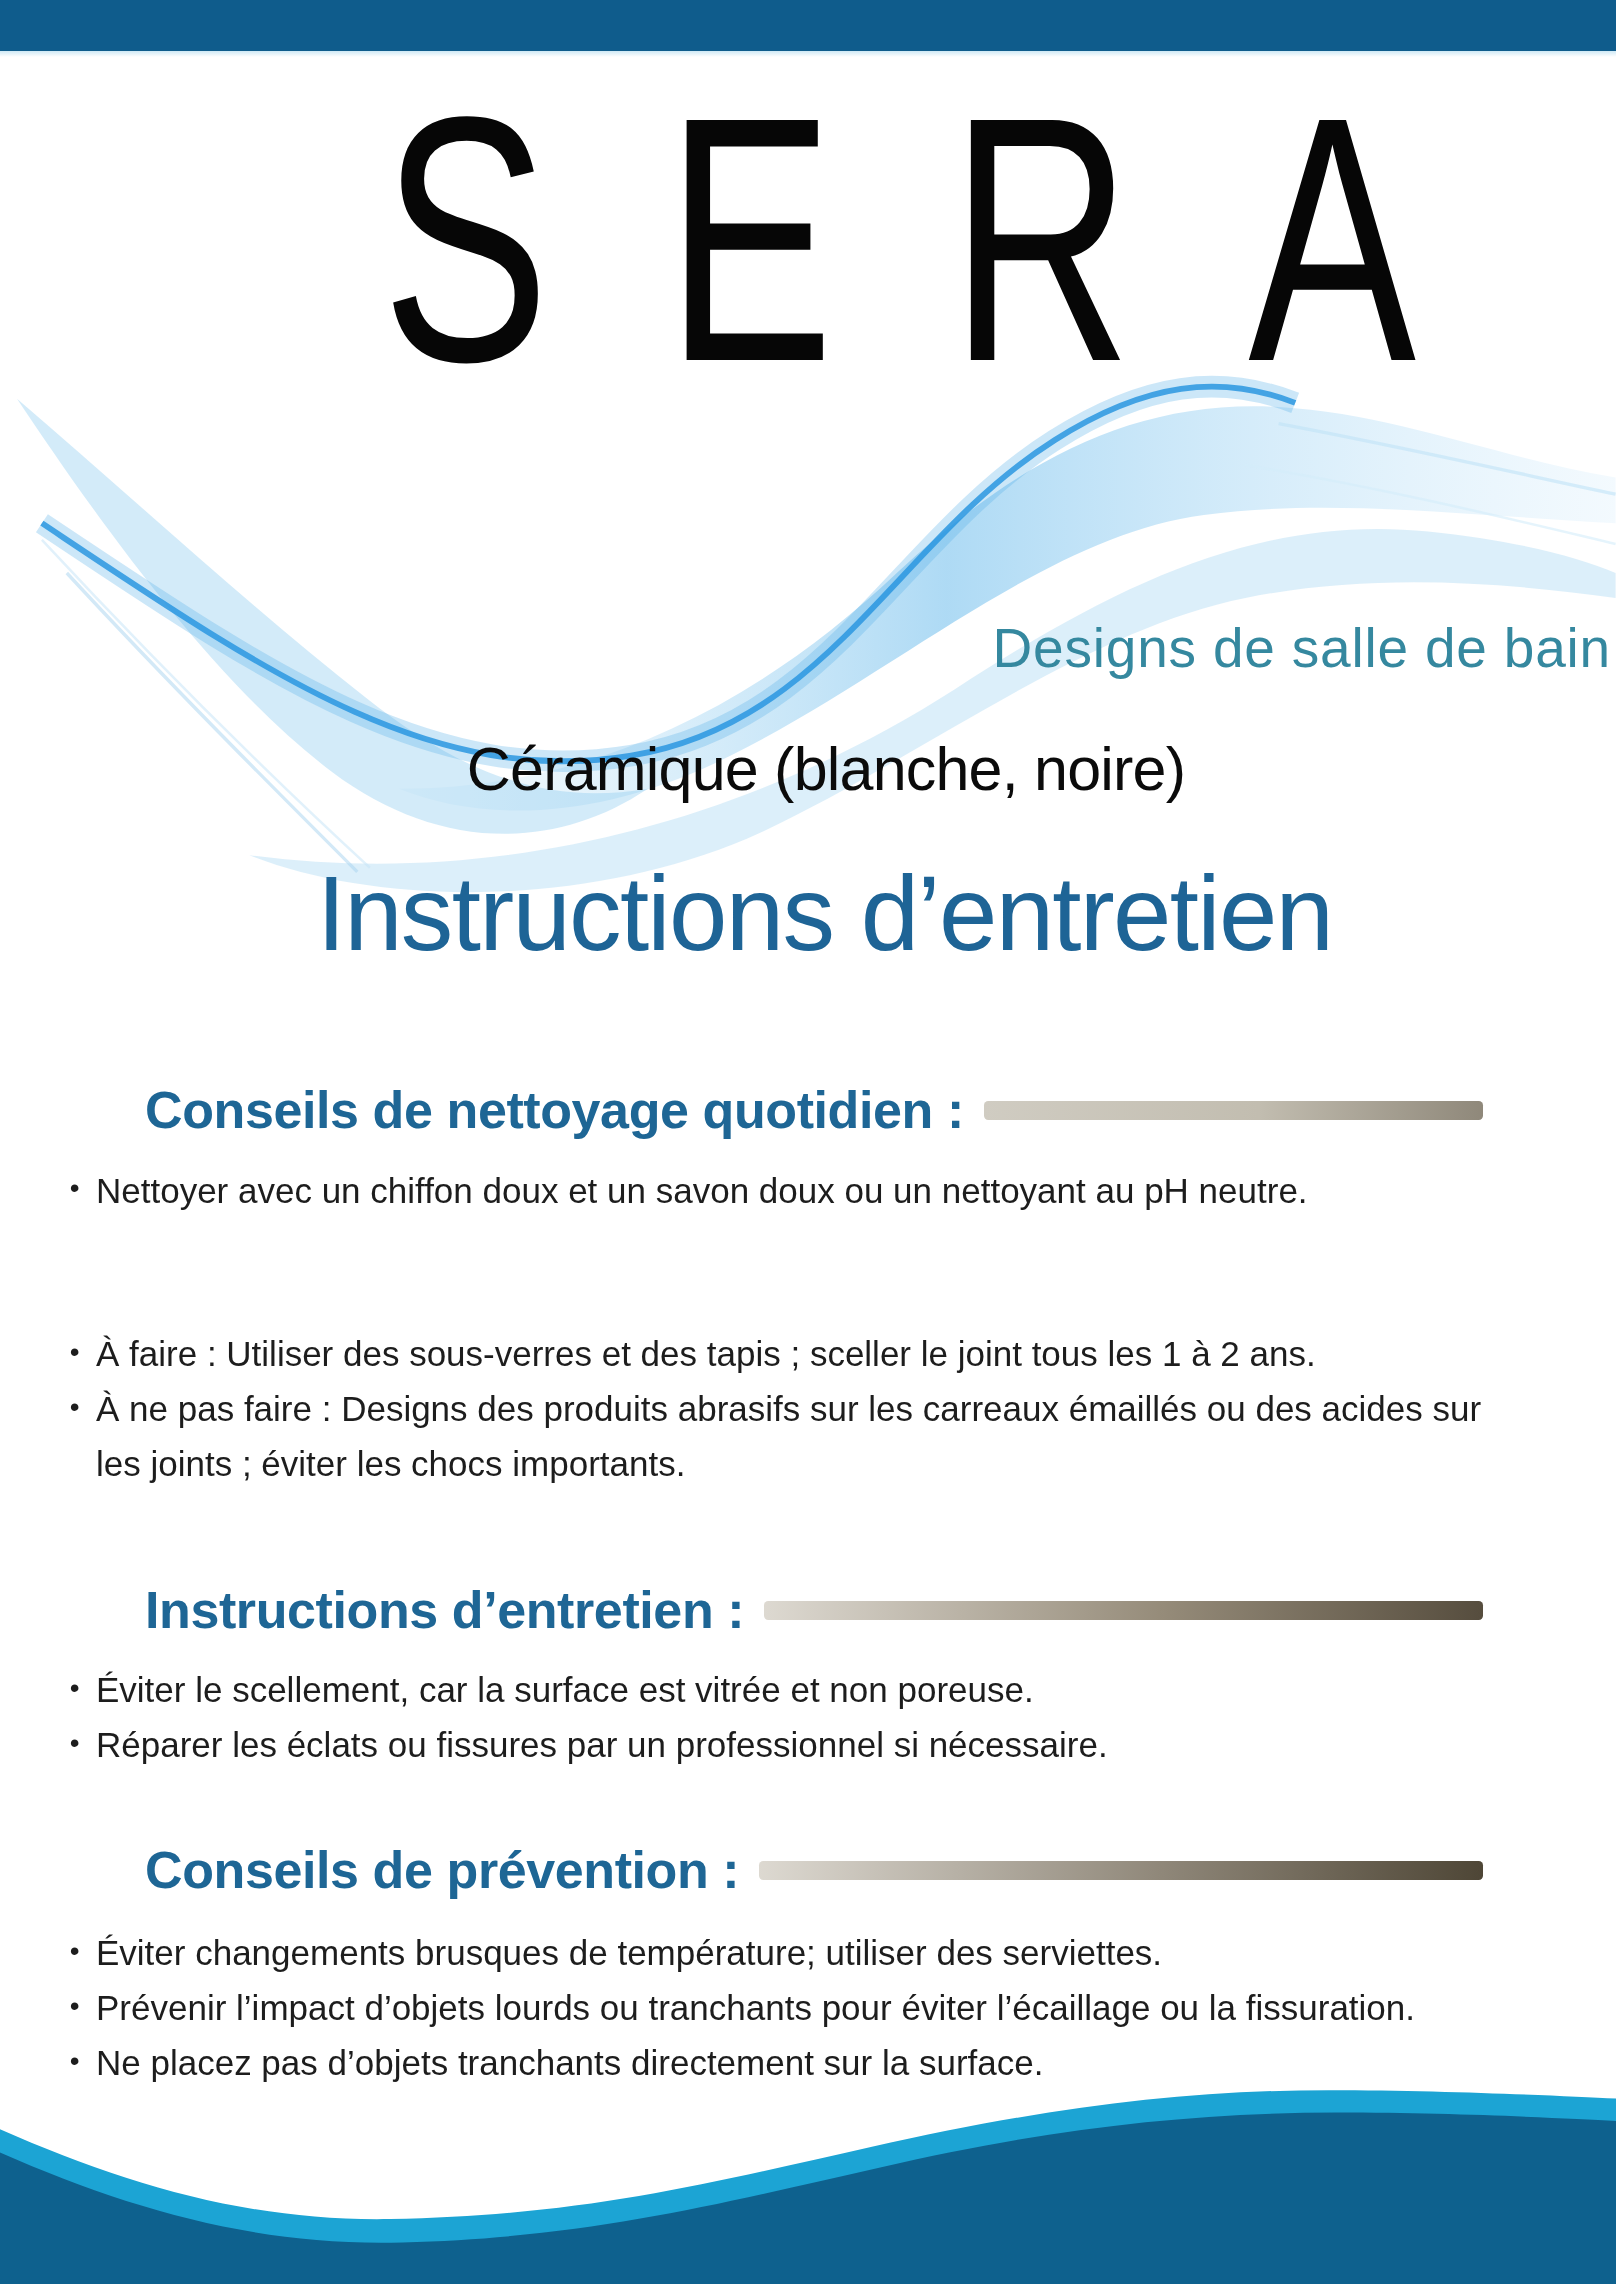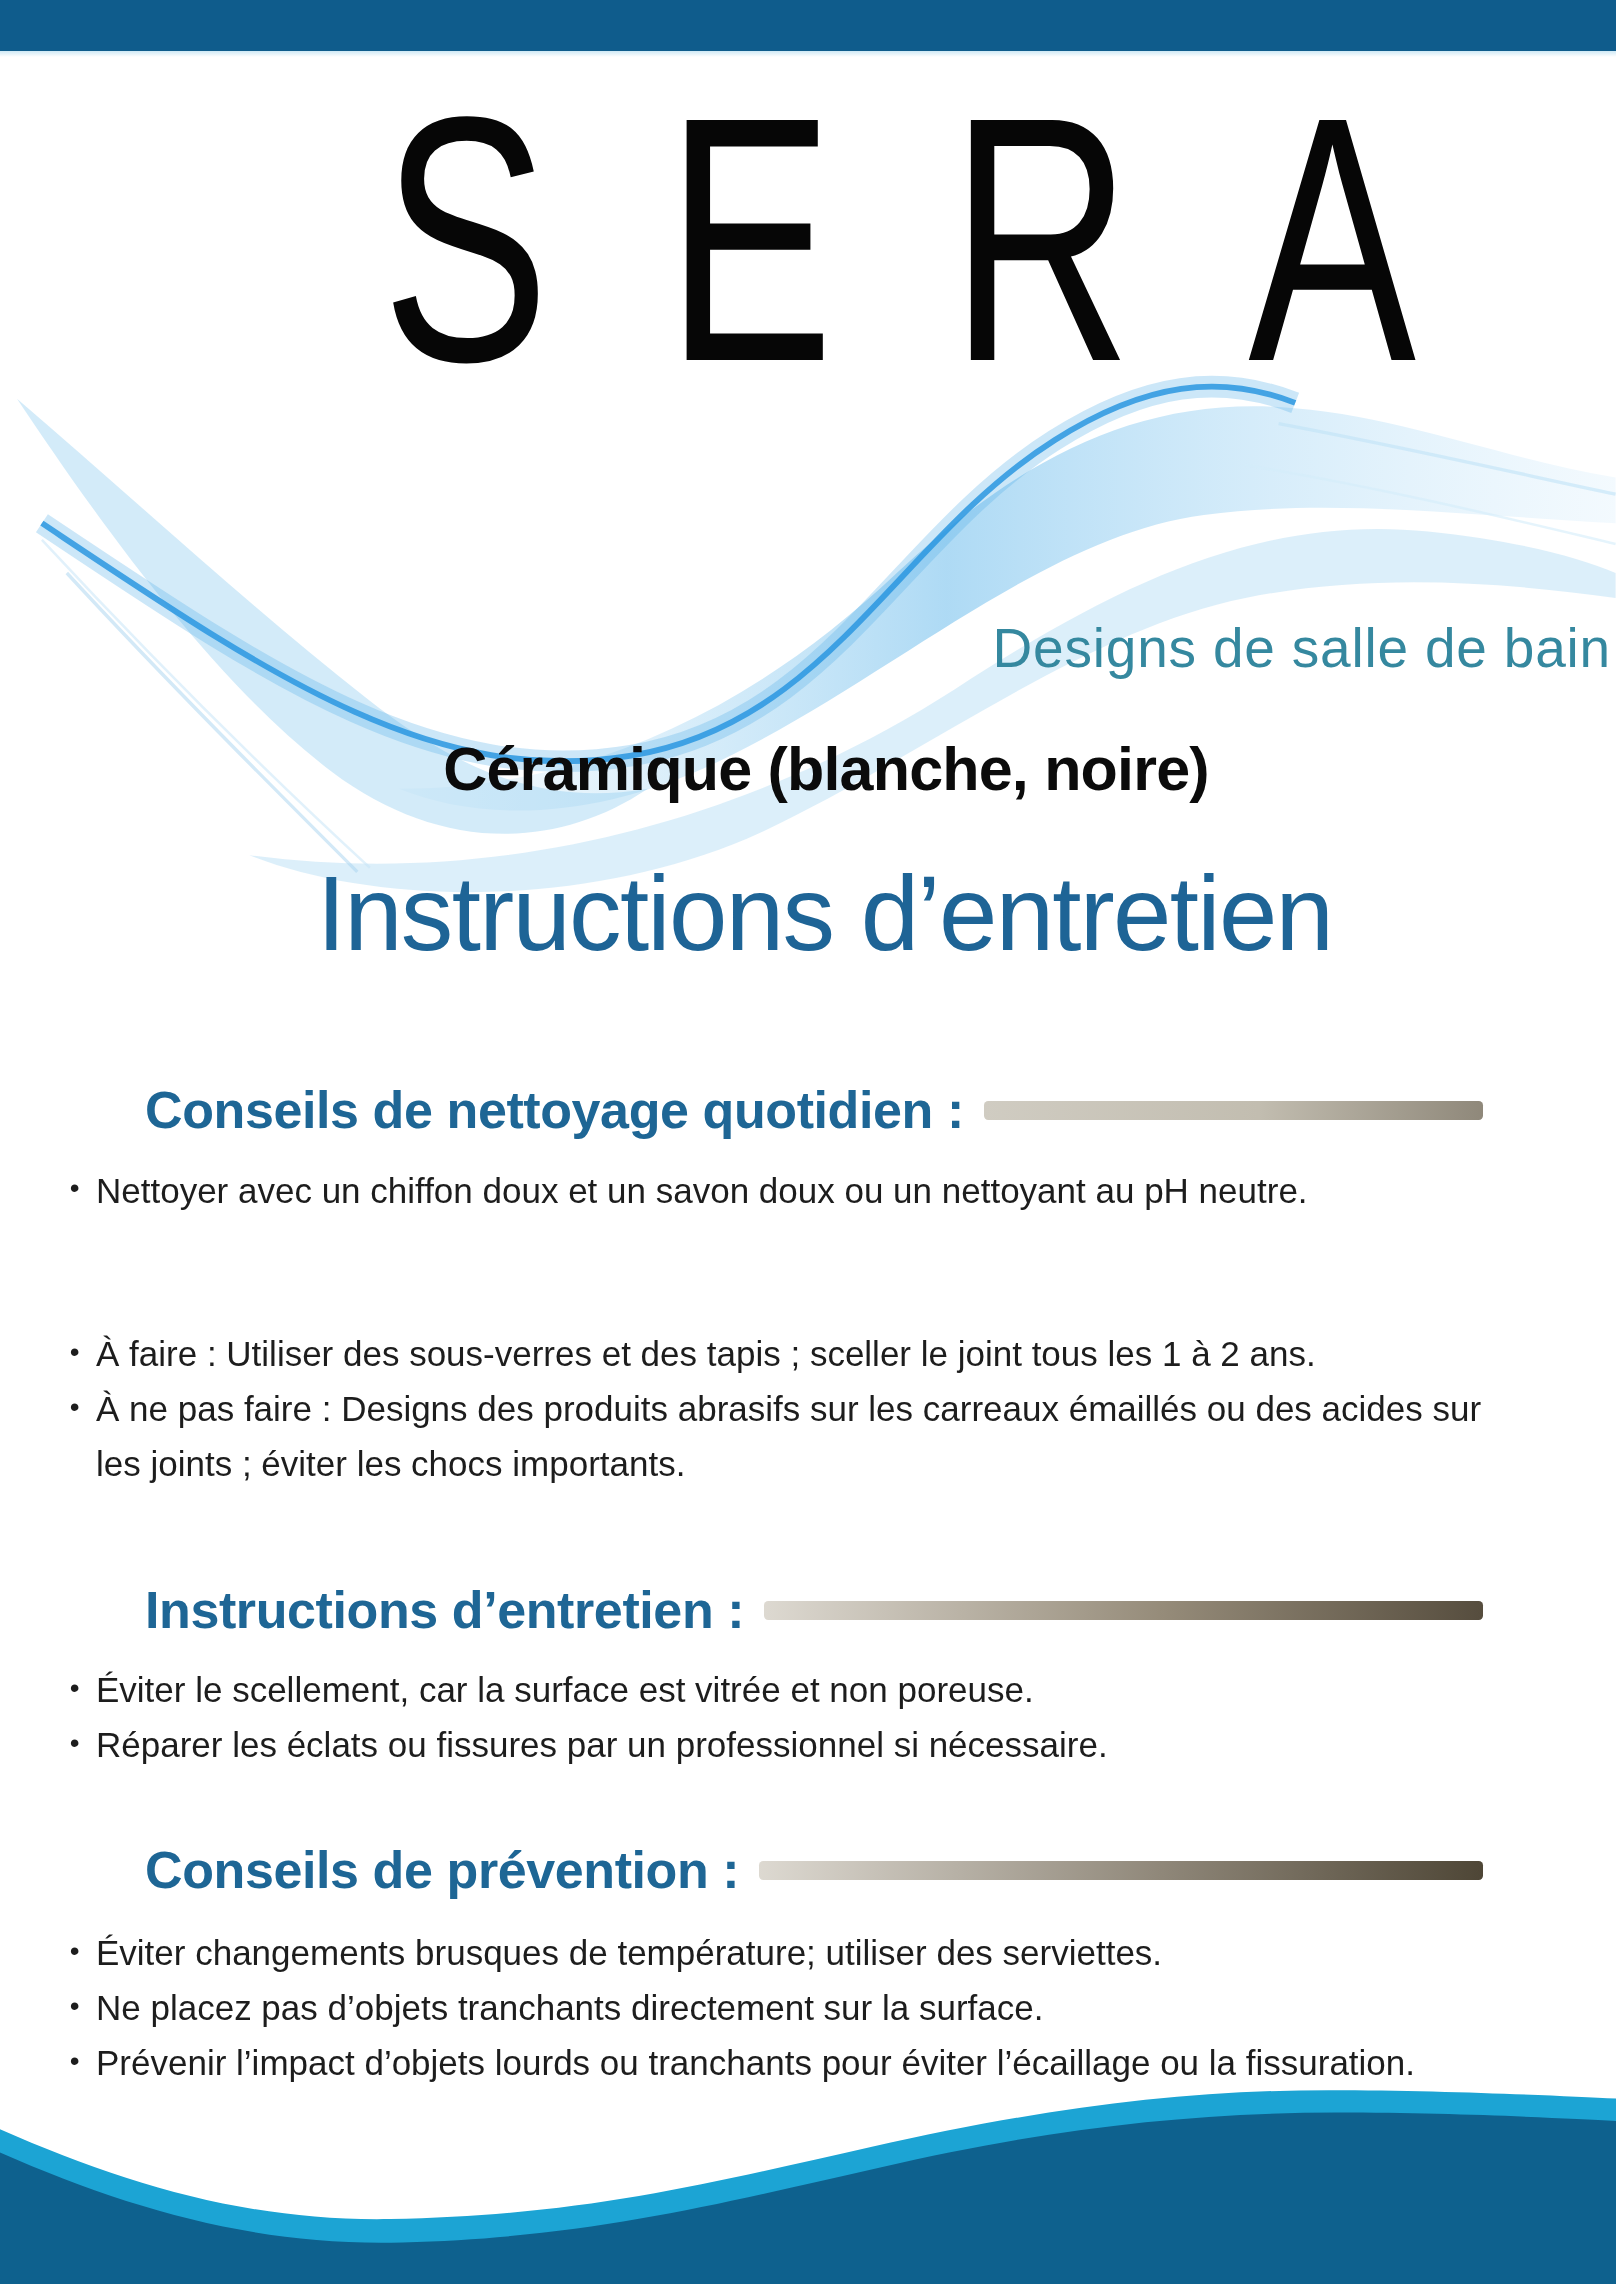--- a/index.html
+++ b/index.html
@@ -28,21 +28,21 @@
 
   
   .tagline{
     position:absolute;top:616px;left:0;width:1611px;text-align:right;
     font-size:55px;color:#35889f;letter-spacing:0.8px;font-weight:400;
   }
 
   
   .subtitle{
     position:absolute;top:734px;left:0;width:1616px;text-align:center;
-    font-size:61px;font-weight:700;color:#0b0b0b;letter-spacing:-0.8px;
+    font-size:61px;font-weight:400;color:#0b0b0b;letter-spacing:-0.8px;
     padding-left:36px;box-sizing:border-box;
   }
   .main-title{
     position:absolute;top:854px;left:0;width:1616px;text-align:center;
     font-size:105px;font-weight:400;color:#1e6496;letter-spacing:-1.7px;
     padding-left:33px;box-sizing:border-box;
   }
 
   
   .section{position:absolute;left:0;right:0;margin-top:35px;}
@@ -149,22 +149,22 @@
     </ul>
   </div>
 
   <div class="section" id="s4">
     <div class="sec-head">
       <span class="sec-title">Conseils de prévention :</span>
       <span class="sec-bar" style="background: linear-gradient(90deg, rgb(221, 217, 209), rgb(144, 136, 122) 55%, rgb(78, 70, 54));"></span>
     </div>
     <ul class="bullets">
       <li>Éviter changements brusques de température; utiliser des serviettes.</li>
+      <li>Prévenir l’impact d’objets lourds ou tranchants pour éviter l’écaillage ou la fissuration.</li>
       <li>Ne placez pas d’objets tranchants directement sur la surface.</li>
-      <li>Prévenir l’impact d’objets lourds ou tranchants pour éviter l’écaillage ou la fissuration.</li>
     </ul>
   </div>
 
   <svg class="footer-wave" viewBox="0 0 1946 250" preserveAspectRatio="none">
     <path d="M 0,64 C 150,130 300,175 470,172 C 700,168 850,130 1050,85
              C 1250,40 1420,17 1600,17 C 1740,17 1880,24 1946,27
              L 1946,250 L 0,250 Z" fill="#1ca4d4"></path>
     <path d="M 0,92 C 155,160 310,205 485,200 C 710,194 860,155 1060,110
              C 1260,64 1430,44 1610,44 C 1750,44 1885,51 1946,54
              L 1946,250 L 0,250 Z" fill="#0e618e"></path>

